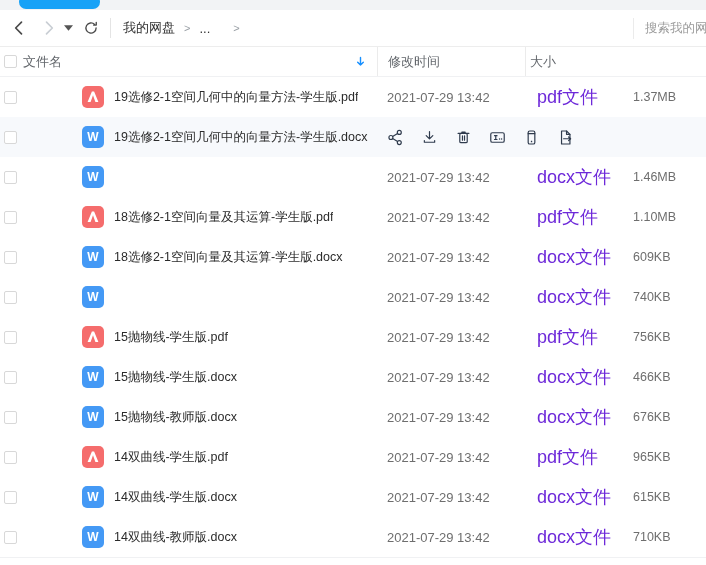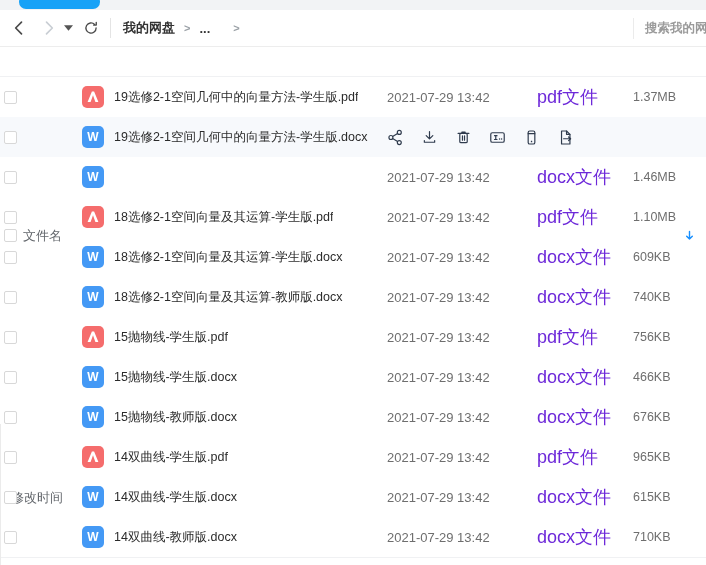--- a/index.html
+++ b/index.html
@@ -8,39 +8,39 @@
 
   .screen { position:relative; width:706px; height:565px; background:#fff; }
 
   
   .tabstrip { position:relative; height:10px; background:#f2f3f5; overflow:hidden; }
   .tab { position:absolute; left:19px; top:-5px; width:81px; height:14px;
          border-radius:7px; background:#18a2f7; }
 
   
   .toolbar { position:relative; height:37px; display:flex; align-items:center;
-             padding-left:8px; border-bottom:1px solid #ededed; background:#fff; overflow:hidden;font-weight:bold; }
+             padding-left:8px; border-bottom:1px solid #ededed; background:#fff; overflow:hidden; }
   .nav-btn { width:22px; height:22px; display:flex; align-items:center; justify-content:center;
              color:#4a4a4a; cursor:pointer; flex:none; }
   .nav-btn.fwd { margin-left:8px; color:#c9ced4; }
   .nav-btn.caret { margin-left:2px; width:12px; color:#555; }
   .nav-btn.refresh { margin-left:6px; }
   .vsep { width:1px; height:20px; background:#e4e4e4; margin-left:8px; flex:none; }
   .breadcrumb { display:flex; align-items:center; margin-left:12px; font-size:13px; color:#333;
                 white-space:nowrap; }
   .breadcrumb a { color:#333; text-decoration:none; cursor:pointer; }
   .bsep { color:#9aa0a6; font-size:11px; margin:0 9px; }
   .b-ellipsis { margin-right:14px; }
   .search-sep { position:absolute; left:633px; top:8px; width:1px; height:21px; background:#ebebeb; }
   .search { position:absolute; left:645px; top:50%; transform:translateY(-50%);
             font-size:12.5px; color:#9b9b9b; white-space:nowrap; cursor:text; }
 
   
   .thead { height:30px; display:flex; align-items:stretch; border-bottom:1px solid #f0f1f3;
-           font-size:13px; color:#63676c;flex-direction:column; }
+           font-size:13px; color:#63676c; }
   .h-name { flex:0 0 377px; display:flex; align-items:center; padding-left:4px; }
   .h-cell { display:flex; align-items:center; border-left:1px solid #ebebeb; }
   .h-date { flex:0 0 148px; padding-left:10px; }
   .h-type { flex:0 0 100px; padding-left:12px; }
   .h-size { flex:1; padding-left:4px; }
   .h-label { margin-left:6px; cursor:pointer; }
   .sort { margin-left:auto; margin-right:10px; display:flex; align-items:center; cursor:pointer; }
 
   
   .cb { width:13px; height:13px; border:1px solid #d8d8d8; border-radius:2px; background:#fff;
@@ -222,21 +222,20 @@
       </div>
       <div class="cell-date">2021-07-29 13:42</div>
       <div class="cell-type">docx文件</div>
       <div class="cell-size">609KB</div>
     </div>
 
     <div class="row">
       <div class="cell-name">
         <span class="cb"></span>
         <span class="ficon docx">W</span>
-        <span class="fname">18选修2-1空间向量及其运算-教师版.docx</span>
       </div>
       <div class="cell-date">2021-07-29 13:42</div>
       <div class="cell-type">docx文件</div>
       <div class="cell-size">740KB</div>
     </div>
 
     <div class="row">
       <div class="cell-name">
         <span class="cb"></span>
         <span class="ficon pdf">

